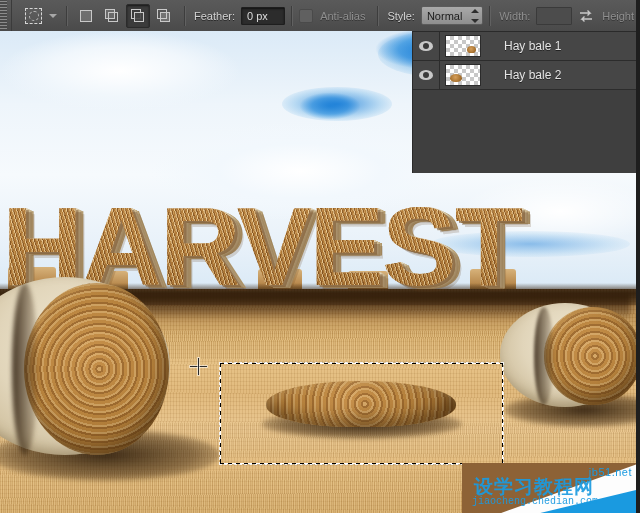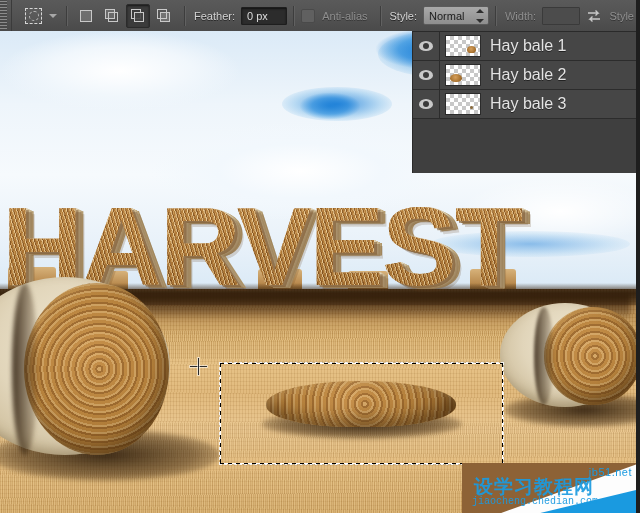--- a/index.html
+++ b/index.html
@@ -467,24 +467,25 @@
     left: 0; top: -4px;
     width: 9px; height: 4px;
     background: linear-gradient(to bottom, #c4c4c4, #a2a2a2);
     border: 1px solid #5e5e5e;
     border-bottom: none;
     border-radius: 2px 2px 0 0;
     box-sizing: border-box;
   }
   .layer-name {
     color: #e4e4e4;
-    font-size: 16px;
+    font-size: 12px;
     padding-left: 4px;
     white-space: nowrap;
     text-shadow: 0 1px 0 rgba(0,0,0,0.5);
+    margin-left: 14px;
   }
 
   
   .watermark {
     position: absolute;
     left: 462px; top: 463px;
     width: 178px; height: 50px;
     overflow: hidden;
   }
   .wm-brown {
@@ -615,21 +616,21 @@
       <span></span>
     </div>
 
     <div class="swap-icon">
       <svg width="20" height="20" viewBox="0 0 20 20" aria-hidden="true">
         <path d="M4 7 H14 L11.5 4.5 M14 7 L11.5 9.5" fill="none" stroke="#c9c9c9" stroke-width="1.4"></path>
         <path d="M16 13 H6 L8.5 10.5 M6 13 L8.5 15.5" fill="none" stroke="#c9c9c9" stroke-width="1.4"></path>
       </svg>
     </div>
 
-    <span class="opt-label dim">Style</span>
+    <span class="opt-label dim">Height</span>
   </div>
 
   <div class="canvas">
 
     <div class="sky">
       <div class="blue-streak" style="left:378px; top:0px; width:120px; height:46px;"></div>
       <div class="blue-streak" style="left:282px; top:56px; width:110px; height:34px;"></div>
       <div class="blue-streak" style="left:548px; top:74px; width:74px; height:30px;"></div>
       <div class="blue-streak" style="left:430px; top:200px; width:200px; height:26px; opacity:0.55;"></div>
     </div>
@@ -707,34 +708,20 @@
         <div class="thumb-cell">
           <div class="thumb">
             <div class="mini-bale" style="left:4px; bottom:3px; width:12px; height:8px;"></div>
           </div>
         </div>
         <span class="layer-name">Hay bale 2</span>
       </div>
 
 
 
-      <div class="layer-row">
-        <div class="eye-cell">
-          <span class="eye">
-              <span class="outer"></span>
-              <span class="pupil"></span>
-            </span>
-        </div>
-        <div class="thumb-cell">
-          <div class="thumb">
-            <div class="mini-dot" style="right:7px; bottom:5px;"></div>
-          </div>
-        </div>
-        <span class="layer-name">Hay bale 3</span>
-      </div>
 
     </div>
 
     <div class="watermark" style="top:432px;">
       <div class="wm-brown"></div>
       <div class="wm-white"></div>
       <div class="wm-blue"></div>
       <div class="wm-site">jb51.net</div>
       <div class="wm-cn">设学习教程网</div>
       <div class="wm-url">jiaocheng.chedian.com</div>

